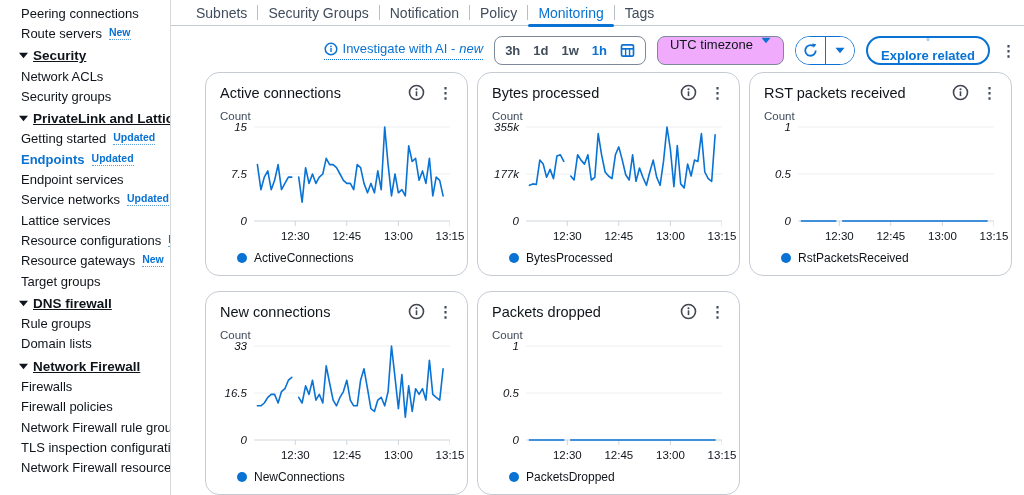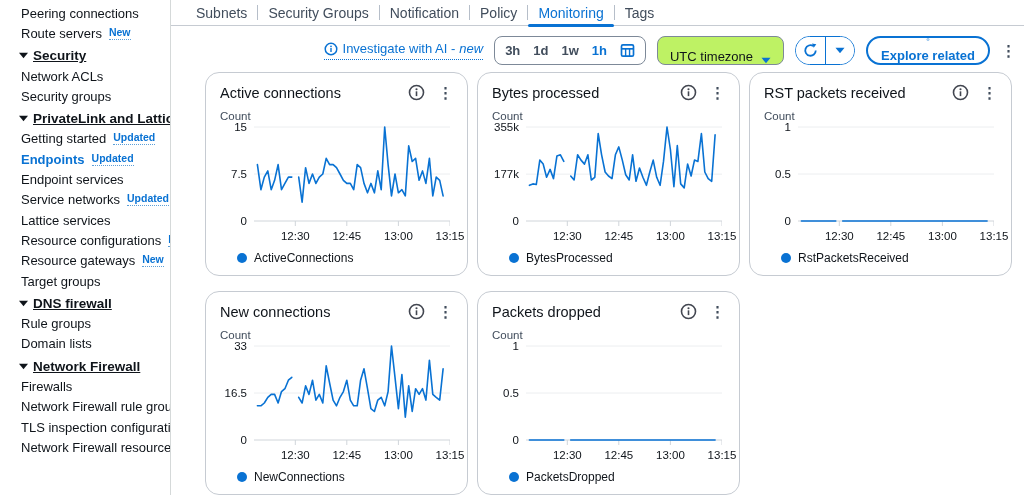--- a/index.html
+++ b/index.html
@@ -27,39 +27,39 @@
 
   .toolbar { display:flex; align-items:center; justify-content:flex-end; gap:11px; padding:8px 8px 0 0; height:40px; flex:none; }
   .investigate { display:inline-flex; align-items:flex-end; gap:5px; color:#0972d3; font-size:13px;
     border-bottom:1px dotted #0972d3; padding-bottom:3px; cursor:pointer; }
   .investigate .suffix { font-style:italic; margin-left:-1px; }
   .segmented { display:flex; align-items:center; gap:13px; height:29px; padding:0 10px;
     border:1.5px solid #7d8998; border-radius:8px; }
   .range { font-size:13px; font-weight:700; color:#414d5c; cursor:pointer; }
   .range.active { color:#0972d3; }
   .cal { display:inline-flex; cursor:pointer; }
-  .tz-btn { display:flex; align-items:flex-end; gap:8px; height:29px; padding:0 12px;
-    border:1.5px solid #7d8998; border-radius:8px; font-size:13px; color:#0f141a; cursor:pointer; background:#bef264; }
+  .tz-btn { display:flex; align-items:flex-start; gap:8px; height:29px; padding:0 12px;
+    border:1.5px solid #7d8998; border-radius:8px; font-size:13px; color:#0f141a; cursor:pointer; background:#f0abfc; }
   .refresh-group { display:flex; align-items:stretch; height:29px; border:1.5px solid #0972d3; border-radius:15px; overflow:hidden; }
   .refresh-seg { display:flex; align-items:center; justify-content:center; width:29px; cursor:pointer; background:#fff; }
   .refresh-seg + .refresh-seg { border-left:1.5px solid #0972d3; }
   .explore-btn { display:flex; align-items:center; gap:7px; height:29px; padding:0 13px;
     border:2px solid #0972d3; border-radius:15px; color:#0972d3; font-weight:700; font-size:13px; background:#fff; cursor:pointer;flex-direction:column; }
   .kebab { font-size:15px; font-weight:700; color:#414d5c; line-height:1; cursor:pointer; letter-spacing:0; }
 
   
   .charts { display:grid; grid-template-columns:repeat(3,263px); gap:15px 9px; padding:6px 12px 0 34px; }
   .card { width:263px; height:204px; background:#fff; border:1px solid #c6cbd2; border-radius:14px;
     padding:11px 14px 8px; overflow:visible; }
   .card-head { display:flex; align-items:center; }
   .card-title { flex:1; font-size:14.5px; color:#0f141a; }
   .card-icons { display:flex; align-items:center; gap:13px; }
   .unit { font-size:11.5px; color:#414d5c; margin:9px 0 3px; }
   .plot-row { display:flex; }
-  .ycol { width:34px; position:relative; flex:none; }
+  .ycol { width:34px; position:relative; flex:none;font-style:italic; }
   .ytick { position:absolute; right:7px; font-size:11.5px; color:#0f141a; }
   .plot { flex:1; position:relative; }
   .plot svg { display:block; }
   .xrow { position:relative; height:14px; margin-left:34px; margin-top:2px; }
   .xtick { position:absolute; transform:translateX(-50%); font-size:11.5px; color:#0f141a; white-space:nowrap; }
   .legend { display:flex; align-items:center; gap:7px; margin:7px 0 0 17px; font-size:12px; color:#0f141a; }
   .legend-dot { width:10px; height:10px; border-radius:50%; background:#0972d3; flex:none; }
 </style>
 </head>
 <body>
@@ -143,20 +143,23 @@
         <div class="nav-row section">
           <span class="caret">
             <svg width="9" height="7" viewBox="0 0 10 7">
               <polygon points="0,0.5 10,0.5 5,6.5" fill="#0f141a"></polygon>
             </svg>
           </span>
           <span class="nav-label">Network Firewall</span>
         </div>
         <div class="nav-row">
           <span class="nav-label">Firewalls</span>
+        </div>
+        <div class="nav-row">
+          <span class="nav-label">Firewall policies</span>
         </div>
         <div class="nav-row">
           <span class="nav-label">Network Firewall rule groups</span>
         </div>
         <div class="nav-row">
           <span class="nav-label">TLS inspection configurations</span>
         </div>
         <div class="nav-row">
           <span class="nav-label">Network Firewall resource</span>
         </div>

